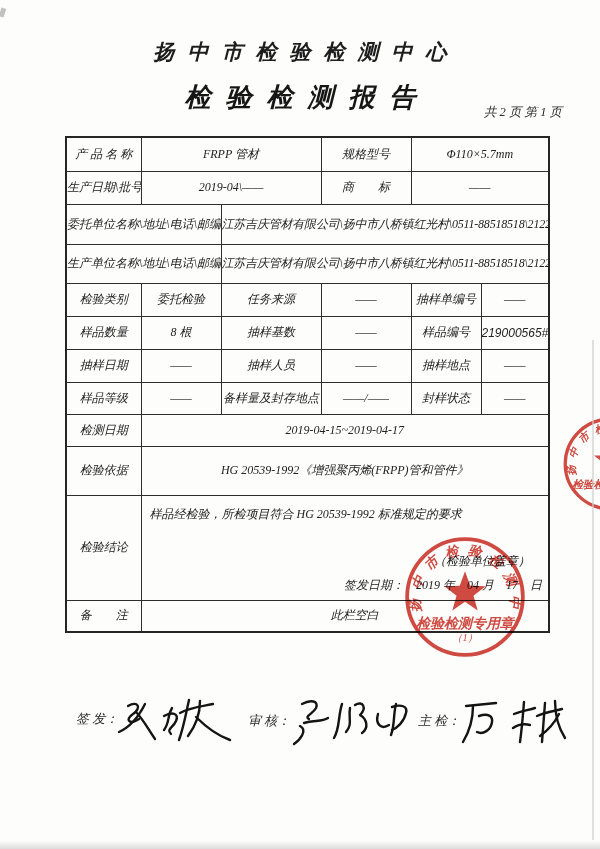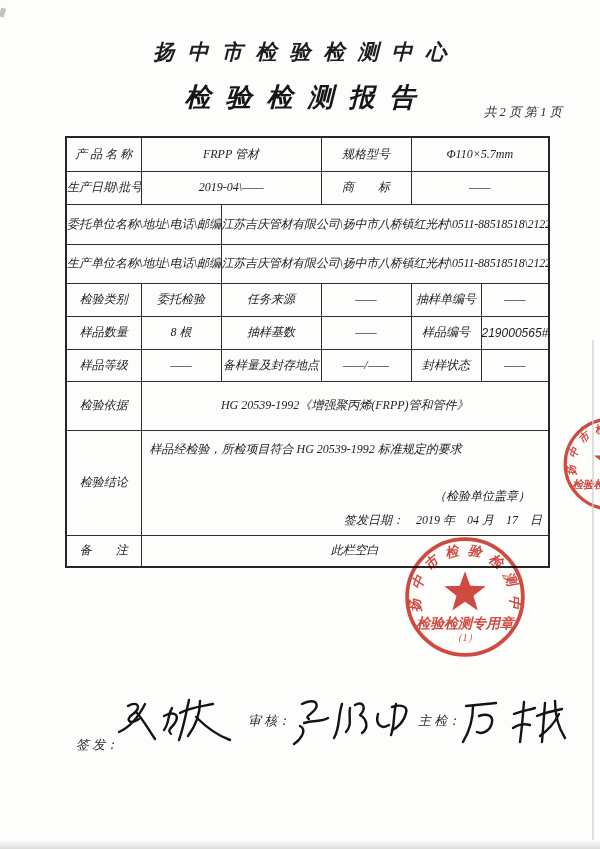--- a/index.html
+++ b/index.html
@@ -109,27 +109,39 @@
       <td>——</td>
     </tr>
     <tr class="r6">
       <td class="lbl">样品数量</td>
       <td>8 根</td>
       <td class="lbl">抽样基数</td>
       <td>——</td>
       <td class="lbl">样品编号</td>
       <td class="val-sm">219000565#1-#3</td>
     </tr>
+    <tr class="r7">
+      <td class="lbl">抽样日期</td>
+      <td>——</td>
+      <td class="lbl">抽样人员</td>
+      <td>——</td>
+      <td class="lbl">抽样地点</td>
+      <td>——</td>
+    </tr>
     <tr class="r8">
       <td class="lbl">样品等级</td>
       <td>——</td>
       <td class="lbl small">备样量及封存地点</td>
       <td>——/——</td>
       <td class="lbl">封样状态</td>
       <td>——</td>
+    </tr>
+    <tr class="r10">
+      <td class="lbl">检测日期</td>
+      <td colspan="5">2019-04-15~2019-04-17</td>
     </tr>
     <tr class="r11">
       <td class="lbl">检验依据</td>
       <td colspan="5" class="left">HG 20539-1992《增强聚丙烯(FRPP)管和管件》</td>
     </tr>
     <tr class="r12">
       <td class="lbl">检验结论</td>
       <td colspan="5" class="concl">
         <div class="concl-text">样品经检验，所检项目符合 HG 20539-1992 标准规定的要求</div>
         <div class="concl-sealnote">（检验单位盖章）</div>
@@ -166,21 +178,21 @@
     <defs>
       <path id="arcB" d="M 18 76 A 44 44 0 1 1 102 76"></path>
     </defs>
     <text font-size="13" fill="#cd3a31" font-family="Liberation Serif, DejaVu Serif, serif" font-weight="bold">
       <textPath href="#arcB" startOffset="2" textLength="178" lengthAdjust="spacing">扬中市检验检测中心</textPath>
     </text>
     <text x="60" y="90" text-anchor="middle" font-size="13.5" font-weight="bold" fill="#cd3a31" font-family="Liberation Serif, DejaVu Serif, serif">检验检测专用章</text>
     <text x="60" y="103" text-anchor="middle" font-size="10" fill="#cd3a31" font-family="Liberation Serif, DejaVu Serif, serif">（1）</text>
   </svg>
 
-  <div class="sig-label" style="left:76px;top:736px;">签 发：</div>
+  <div class="sig-label" style="left:76px;top:710px;">签 发：</div>
   <svg class="sig-svg" style="left:112px;top:694px;" width="125" height="56" viewBox="0 0 125 56">
     <g fill="none" stroke="#141414" stroke-width="2.4" stroke-linecap="round" stroke-linejoin="round">
       <path d="M16 12 C26 6, 30 14, 21 20 C12 26, 18 31, 27 25"></path>
       <path d="M7 38 C18 33, 26 24, 33 10"></path>
       <path d="M24 18 C31 25, 36 35, 43 45"></path>
       <path d="M60 14 C55 22, 58 28, 52 36"></path>
       <path d="M52 22 C61 17, 67 20, 64 27 C61 34, 54 35, 59 40"></path>
       <path d="M77 6 C74 19, 72 32, 67 46"></path>
       <path d="M68 19 C79 13, 92 12, 101 10"></path>
       <path d="M88 7 C88 19, 85 30, 76 42"></path>

